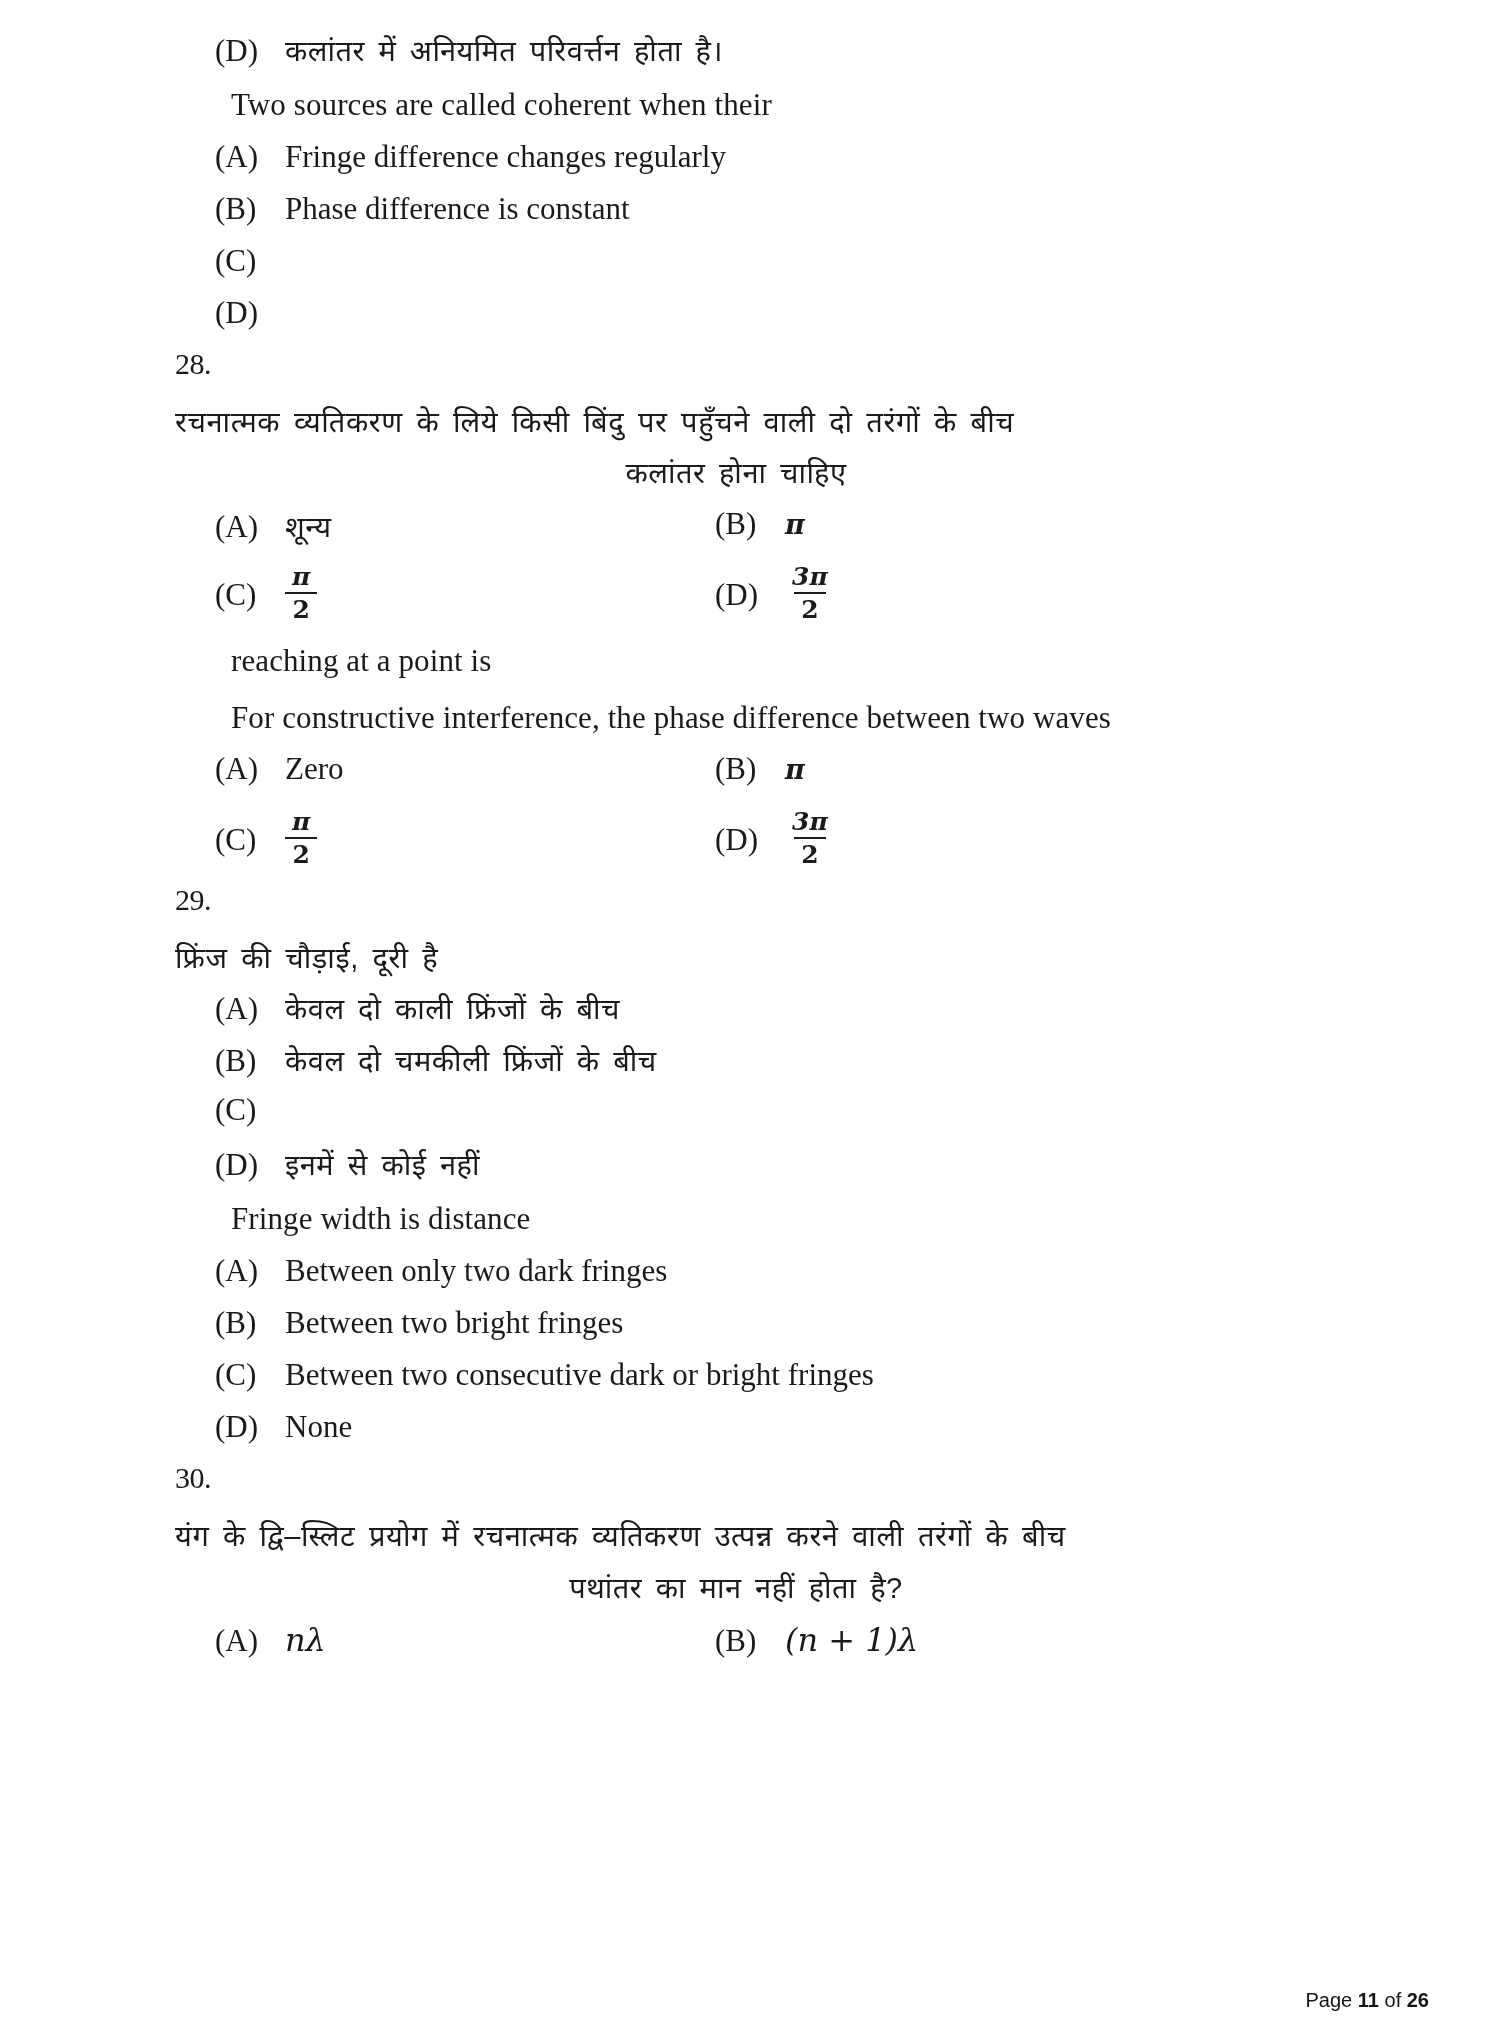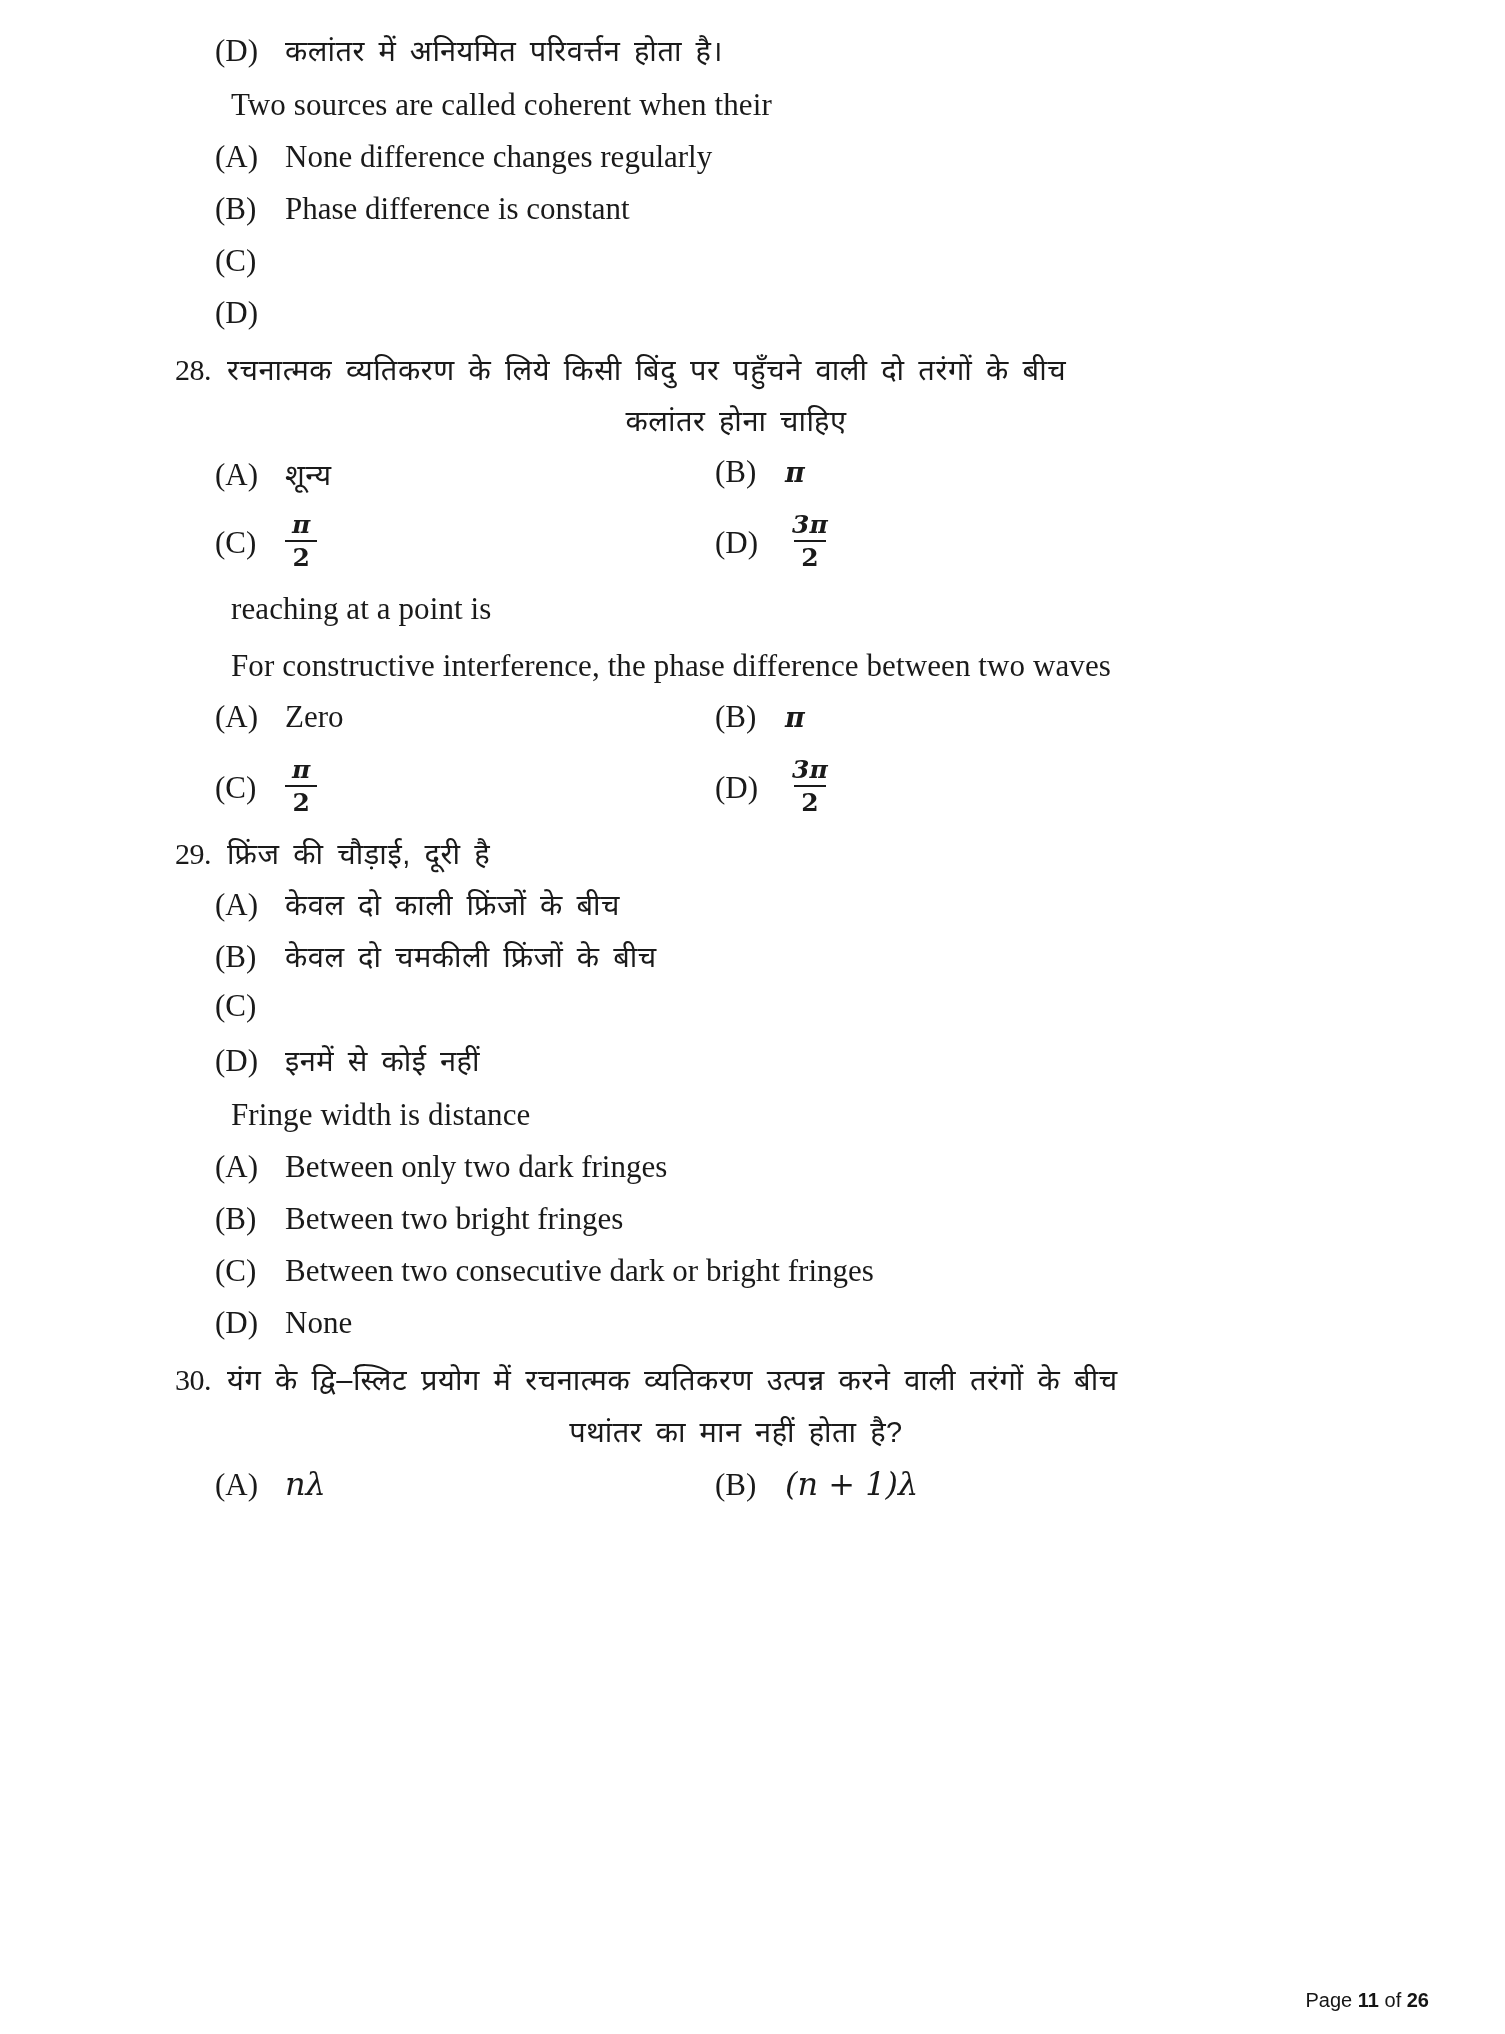--- a/index.html
+++ b/index.html
@@ -26,20 +26,21 @@
     position: absolute;
     left: 175px;
     top: 30px;
     width: 1140px;
   }
 
   .q-line {
     display: flex;
     align-items: baseline;
     margin-bottom: 6px;
+    flex-direction: column;
   }
 
   .qnum {
     width: 52px;
     flex: 0 0 52px;
     font-size: 30px;
     font-family: "Liberation Serif", serif;
     text-align: left;
     letter-spacing: -0.5px;
   }
@@ -163,21 +164,21 @@
         <span class="opt-tag">(D)</span>
         <span class="opt-body-hi">कलांतर में अनियमित परिवर्त्तन होता है।</span>
       </div>
     </div>
 
     <div class="stem en">Two sources are called coherent when their</div>
 
     <div class="opt-row">
       <div class="opt">
         <span class="opt-tag">(A)</span>
-        <span class="opt-body-en">None difference changes regularly</span>
+        <span class="opt-body-en">Fringe difference changes regularly</span>
       </div>
     </div>
     <div class="opt-row">
       <div class="opt">
         <span class="opt-tag">(B)</span>
         <span class="opt-body-en">Phase difference is constant</span>
       </div>
     </div>
     <div class="opt-row">
       <div class="opt">

